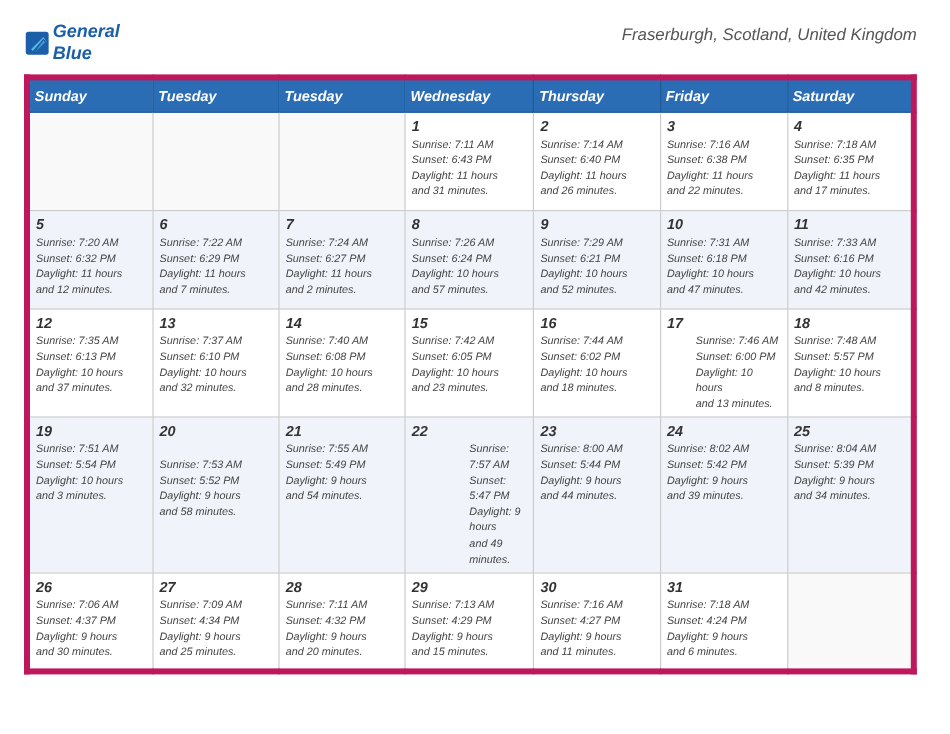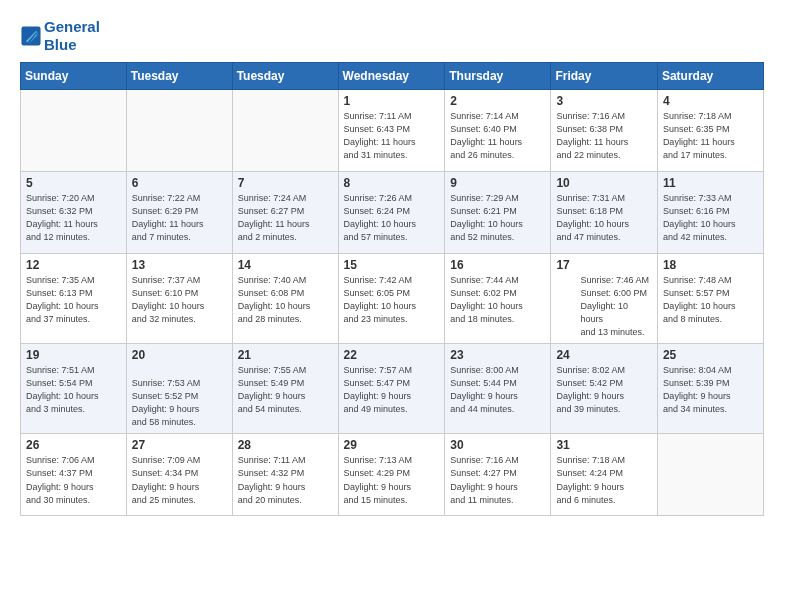--- a/index.html
+++ b/index.html
@@ -6,20 +6,21 @@
     body {
       font-family: Arial, sans-serif;
       background: #fff;
       width: 792px;
       min-height: 612px;
     }
     .page {
       width: 784px;
       padding: 18px 20px 14px 20px;
       background: #fff;
+      font-style: italic;
     }
     .header {
       display: flex;
       align-items: flex-start;
       justify-content: space-between;
       margin-bottom: 8px;
     }
     .logo {
       display: flex;
       align-items: center;
@@ -48,21 +49,21 @@
       line-height: 1.1;
     }
     .location {
       font-size: 14px;
       color: #555;
       margin-top: 2px;
     }
     .calendar {
       width: 100%;
       border-collapse: collapse;
-      border: 1px solid #be185d;
+      border: 5px solid #be185d;
     }
     .calendar th {
       background-color: #2a6db5;
       color: #fff;
       font-size: 12px;
       font-weight: bold;
       padding: 6px 4px;
       text-align: left;
       border: 1px solid #1e5a9a;
     }
@@ -107,20 +108,21 @@
         <rect x="2" y="2" width="26" height="26" rx="3" fill="#1a5fa8"></rect>
         <polygon points="8,22 22,8 26,14 22,10 10,24" fill="#5ab4e5"></polygon>
         <polygon points="14,24 24,14 28,18 22,12 12,26" fill="#5ab4e5" opacity="0.7"></polygon>
       </svg>
       <div class="logo-text">
         <div><span>General</span></div>
         <div><span style="color:#1a5fa8;font-weight:bold;">Blue</span></div>
       </div>
     </div>
     <div class="title-block">
+      <div class="location">Fraserburgh, Scotland, United Kingdom</div>
     </div>
   </div>
 
   <table class="calendar">
     <thead>
       <tr>
       <th>Sunday</th>
           <th>Tuesday</th>
           <th>Tuesday</th>
           <th>Wednesday</th>
@@ -282,21 +284,21 @@
           </td>
           <td>
             <span class="day-number">21</span>
             <div class="day-info" style="white-space: pre-line;">Sunrise: 7:55 AM
 Sunset: 5:49 PM
 Daylight: 9 hours
 and 54 minutes.</div>
           </td>
           <td>
             <span class="day-number">22</span>
-            <div class="day-info" style="white-space: pre-line;">Sunrise: 7:57 AM
+            <div class="day-info" style="white-space: pre-line; margin-left: 48px;">Sunrise: 7:57 AM
 Sunset: 5:47 PM
 Daylight: 9 hours
 and 49 minutes.</div>
           </td>
           <td>
             <span class="day-number">23</span>
             <div class="day-info" style="white-space: pre-line;">Sunrise: 8:00 AM
 Sunset: 5:44 PM
 Daylight: 9 hours
 and 44 minutes.</div>

